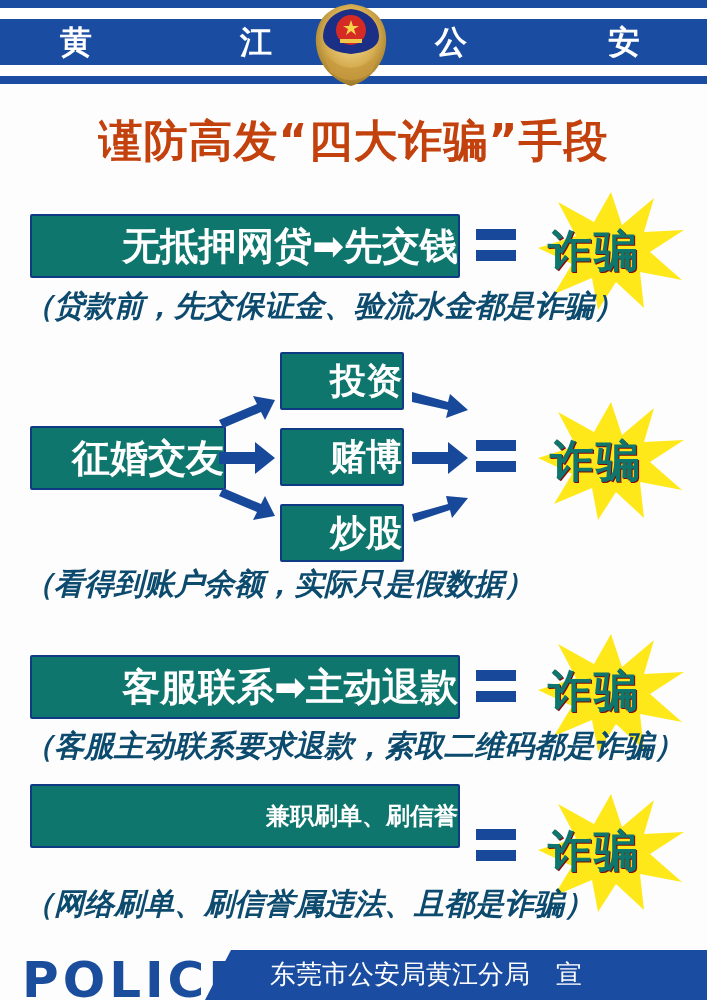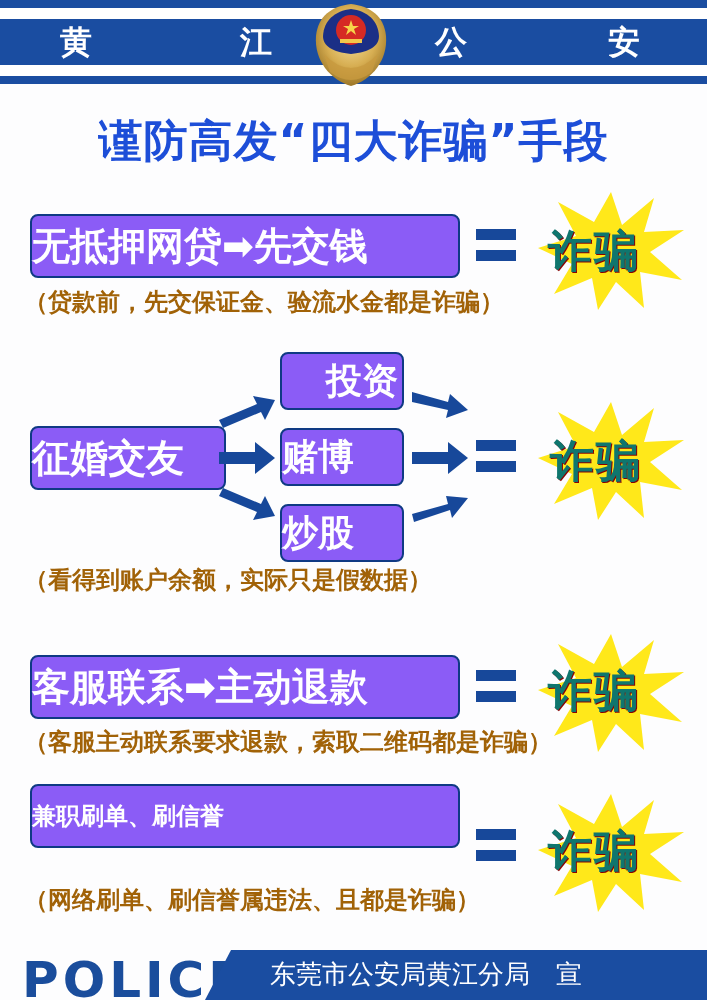--- a/index.html
+++ b/index.html
@@ -7,24 +7,24 @@
   .abs{position:absolute;}
   
   .hdr-line-top{left:0;top:0;width:707px;height:8px;background:#1a4da1;}
   .hdr-white1{left:0;top:8px;width:707px;height:11px;background:#fff;}
   .hdr-band{left:0;top:19px;width:707px;height:46px;background:#1a4da1;}
   .hdr-white2{left:0;top:65px;width:707px;height:11px;background:#fff;}
   .hdr-line-bot{left:0;top:76px;width:707px;height:8px;background:#1a4da1;}
   .hdr-char{top:19px;height:46px;line-height:46px;color:#fff;font-weight:bold;font-size:32px;}
   .emblem{left:310px;top:2px;width:82px;height:86px;}
   
-  .title{left:0;top:112px;width:707px;text-align:center;color:#1d4ed8;font-weight:bold;font-size:44px;letter-spacing:1px;}
+  .title{left:0;top:112px;width:707px;text-align:center;color:#c2410c;font-weight:bold;font-size:44px;letter-spacing:1px;}
   
-  .pill{background:#8b5cf6;border-radius:8px;color:#fff;font-weight:bold;text-align:left;border:2px solid #0f3a84;box-sizing:border-box;}
-  .note{color:#a16207;font-weight:bold;font-size:24px;white-space:nowrap;}
+  .pill{background:#0f766e;border-radius:2px;color:#fff;font-weight:bold;text-align:right;border:2px solid #0f3a84;box-sizing:border-box;}
+  .note{color:#0c4a6e;font-weight:bold;font-size:30px;white-space:nowrap;font-style:italic;}
   .eq{width:40px;}
   .eq div{height:11px;background:#17489a;margin-bottom:10px;}
   .burst{width:150px;height:120px;}
   .fraud{color:#0f766e;font-weight:bold;font-size:44px;letter-spacing:2px;text-shadow:1px 1px 0 #8a0000;}
   .arrow{fill:#17489a;}
   
   .police{left:22px;top:951px;color:#1a4d9c;font-weight:bold;font-size:50px;letter-spacing:4px;}
   .footer-band{left:205px;top:950px;width:502px;height:50px;}
   .footer-text{left:270px;top:957px;color:#fff;font-size:26px;font-family:"DejaVu Serif",serif;white-space:nowrap;}
 </style>

